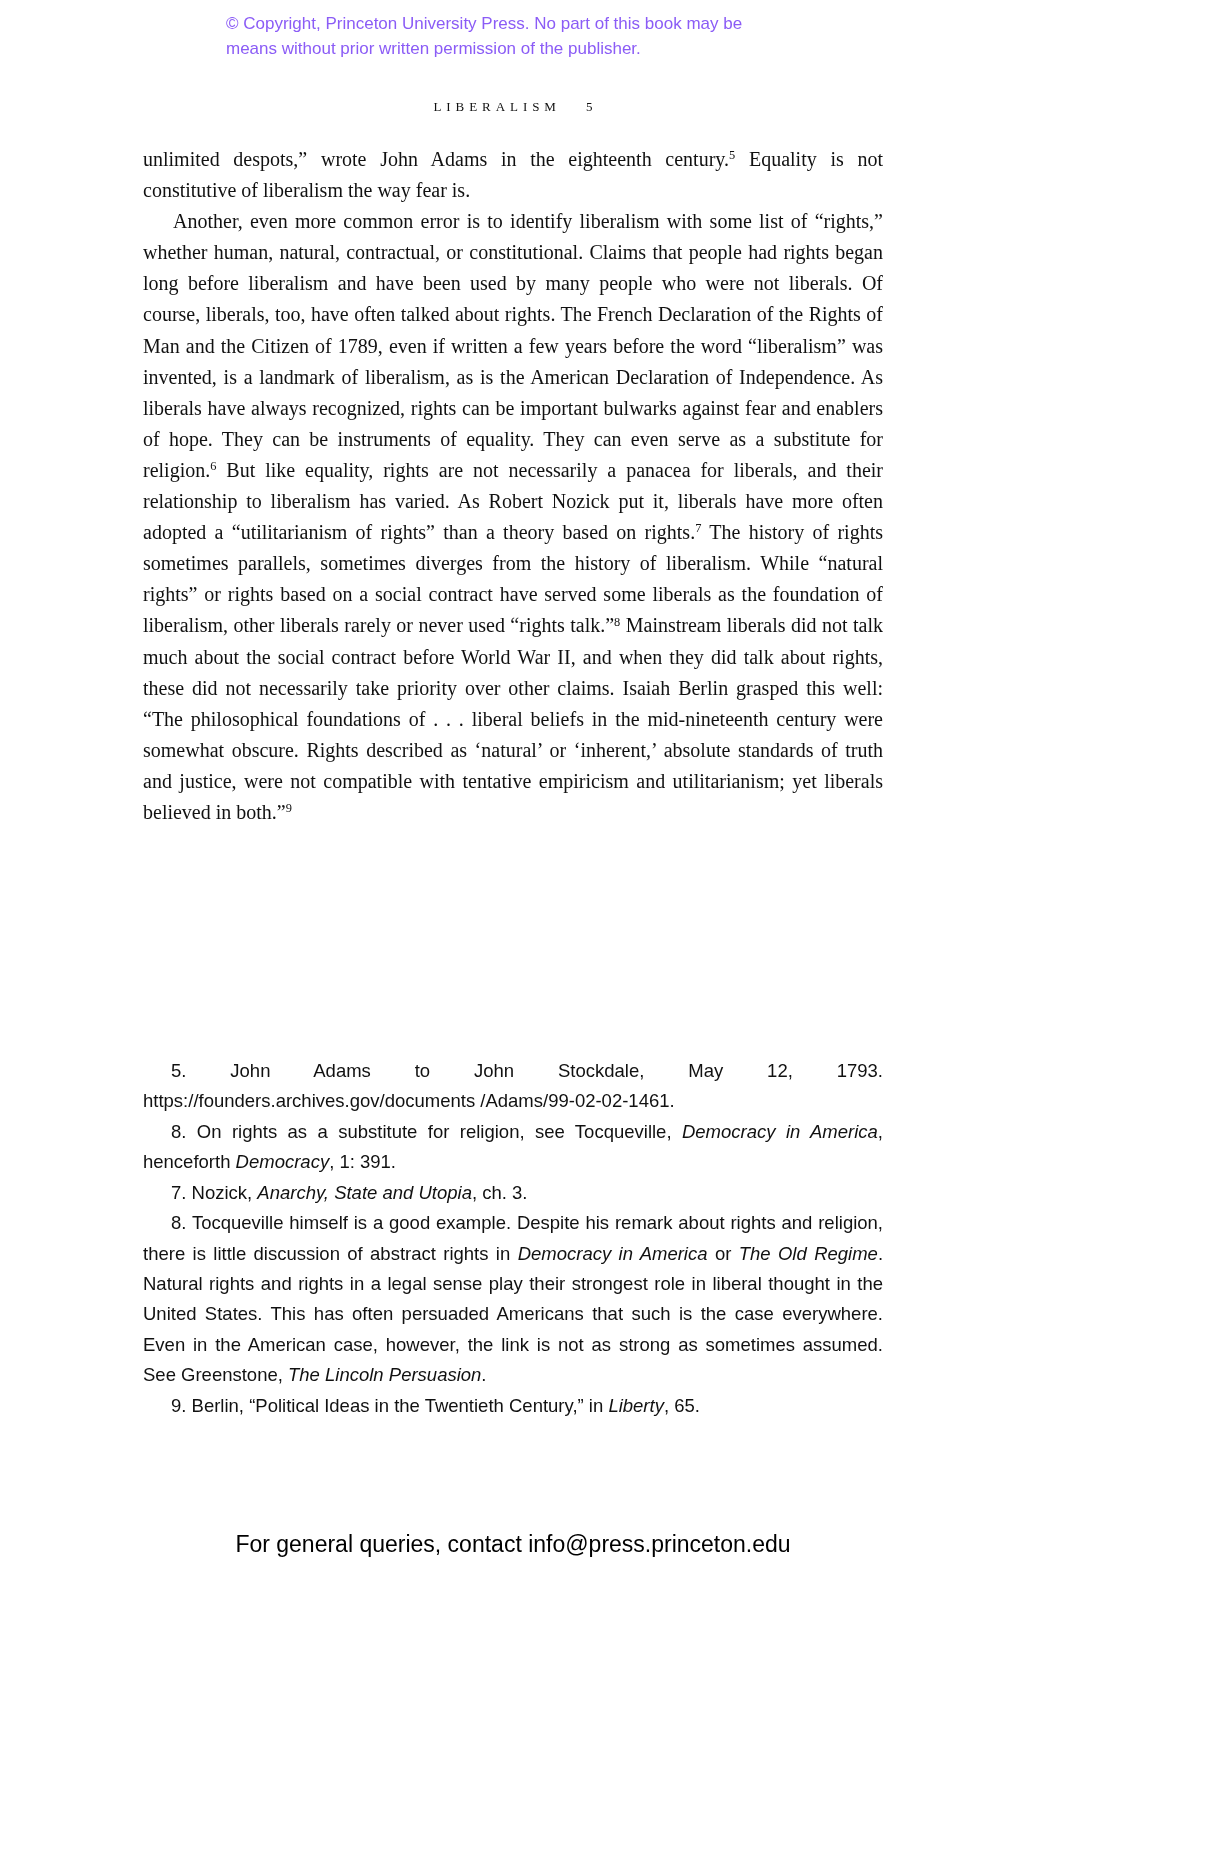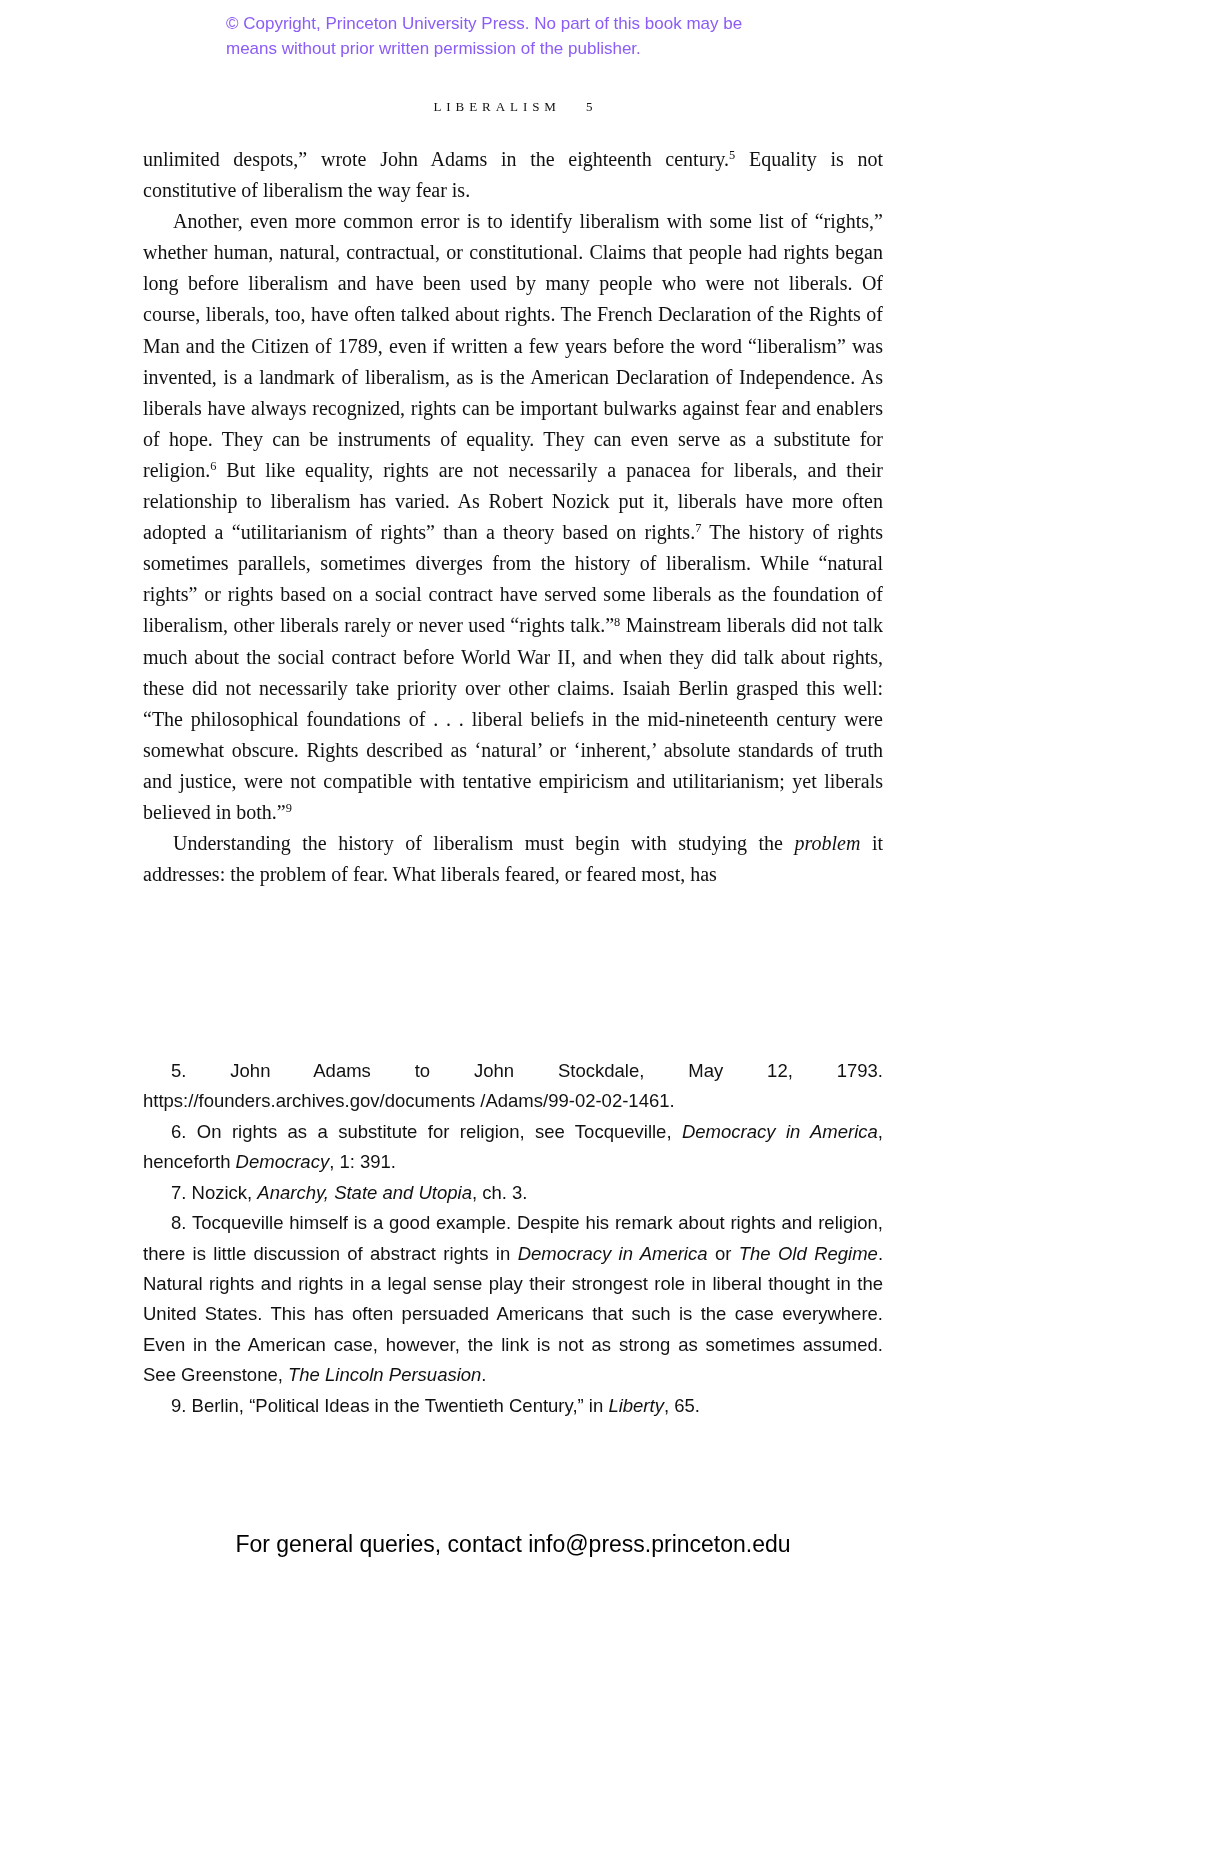--- a/index.html
+++ b/index.html
@@ -88,26 +88,25 @@
   </div>
 
   <div class="running-head">
     <span class="title">LIBERALISM</span>
     <span class="pagenum">5</span>
   </div>
 
   <section class="body-text">
     <p class="para"><span>unlimited despots,” wrote John Adams in the eighteenth century.</span><sup class="sup">5</sup><span> Equality is not constitutive of liberalism the way fear is.</span></p>
     <p class="para indent"><span>Another, even more common error is to identify liberalism with some list of “rights,” whether human, natural, contractual, or constitutional. Claims that people had rights began long before liberalism and have been used by many people who were not liberals. Of course, liberals, too, have often talked about rights. The French Declaration of the Rights of Man and the Citizen of 1789, even if written a few years before the word “liberalism” was invented, is a landmark of liberalism, as is the American Declaration of Independence. As liberals have always recognized, rights can be important bulwarks against fear and enablers of hope. They can be instruments of equality. They can even serve as a substitute for religion.</span><sup class="sup">6</sup><span> But like equality, rights are not necessarily a panacea for liberals, and their relationship to liberalism has varied. As Robert Nozick put it, liberals have more often adopted a “utilitarianism of rights” than a theory based on rights.</span><sup class="sup">7</sup><span> The history of rights sometimes parallels, sometimes diverges from the history of liberalism. While “natural rights” or rights based on a social contract have served some liberals as the foundation of liberalism, other liberals rarely or never used “rights talk.”</span><sup class="sup">8</sup><span> Mainstream liberals did not talk much about the social contract before World War II, and when they did talk about rights, these did not necessarily take priority over other claims. Isaiah Berlin grasped this well: “The philosophical foundations of . . . liberal beliefs in the mid-nineteenth century were somewhat obscure. Rights described as ‘natural’ or ‘inherent,’ absolute standards of truth and justice, were not compatible with tentative empiricism and utilitarianism; yet liberals believed in both.”</span><sup class="sup">9</sup></p>
-    <p class="para indent"><span>Understanding the history of liberalism must begin with studying the </span><span class="it">problem</span><span> it addresses: the problem of fear. What liberals feared, or feared most, has</span></p>
   </section>
 
   <section class="footnotes">
     <p class="footnote"><span>5. John Adams to John Stockdale, May 12, 1793. https://founders.archives.gov/documents /Adams/99-02-02-1461.</span></p>
-    <p class="footnote"><span>6. On rights as a substitute for religion, see Tocqueville, </span><span class="it">Democracy in America</span><span>, henceforth </span><span class="it">Democracy</span><span>, 1: 391.</span></p>
+    <p class="footnote"><span>8. On rights as a substitute for religion, see Tocqueville, </span><span class="it">Democracy in America</span><span>, henceforth </span><span class="it">Democracy</span><span>, 1: 391.</span></p>
     <p class="footnote"><span>7. Nozick, </span><span class="it">Anarchy, State and Utopia</span><span>, ch. 3.</span></p>
     <p class="footnote"><span>8. Tocqueville himself is a good example. Despite his remark about rights and religion, there is little discussion of abstract rights in </span><span class="it">Democracy in America</span><span> or </span><span class="it">The Old Regime</span><span>. Natural rights and rights in a legal sense play their strongest role in liberal thought in the United States. This has often persuaded Americans that such is the case everywhere. Even in the American case, however, the link is not as strong as sometimes assumed. See Greenstone, </span><span class="it">The Lincoln Persuasion</span><span>.</span></p>
     <p class="footnote"><span>9. Berlin, “Political Ideas in the Twentieth Century,” in </span><span class="it">Liberty</span><span>, 65.</span></p>
   </section>
 
   <div class="footer">For general queries, contact info@press.princeton.edu</div>
 
 </div>
 
 </body></html>

